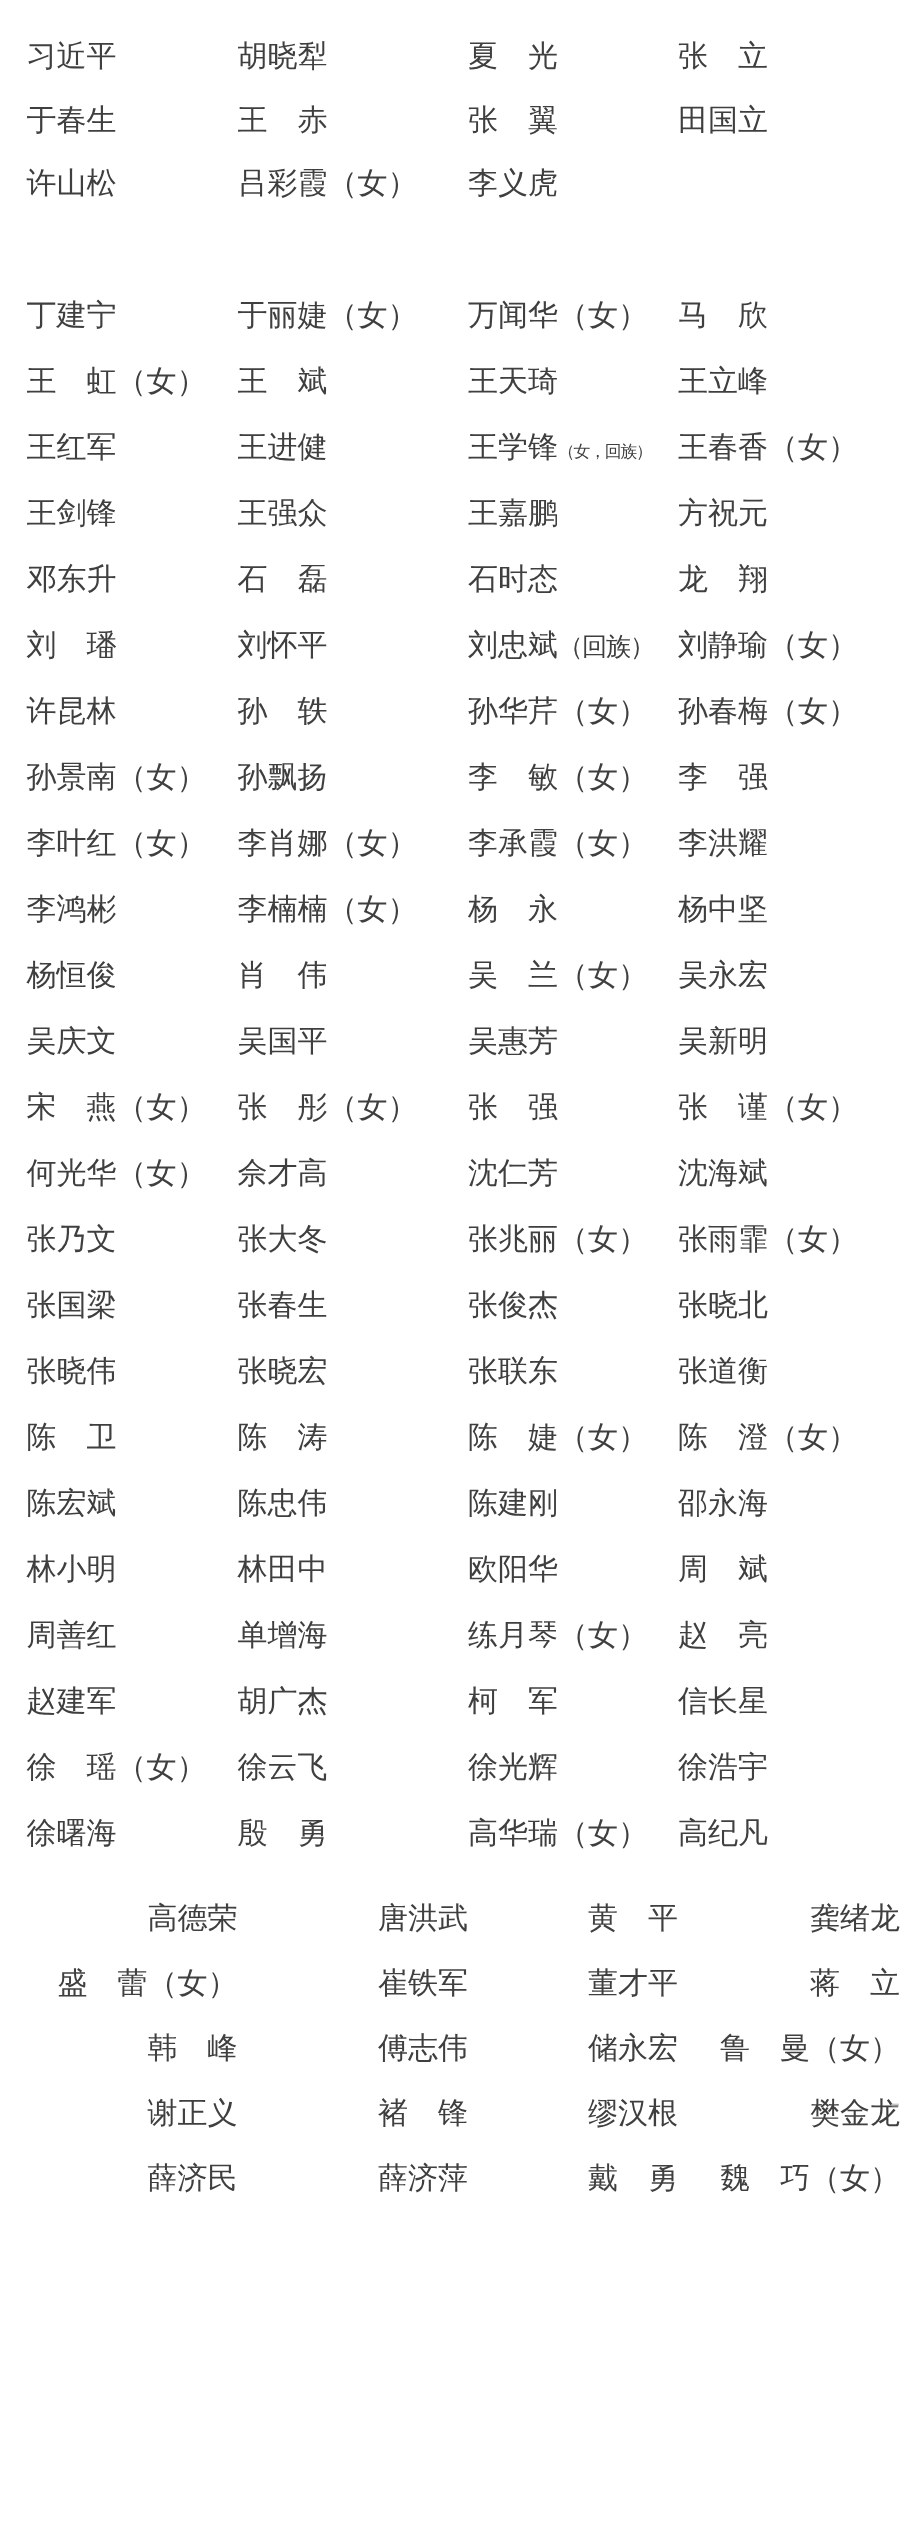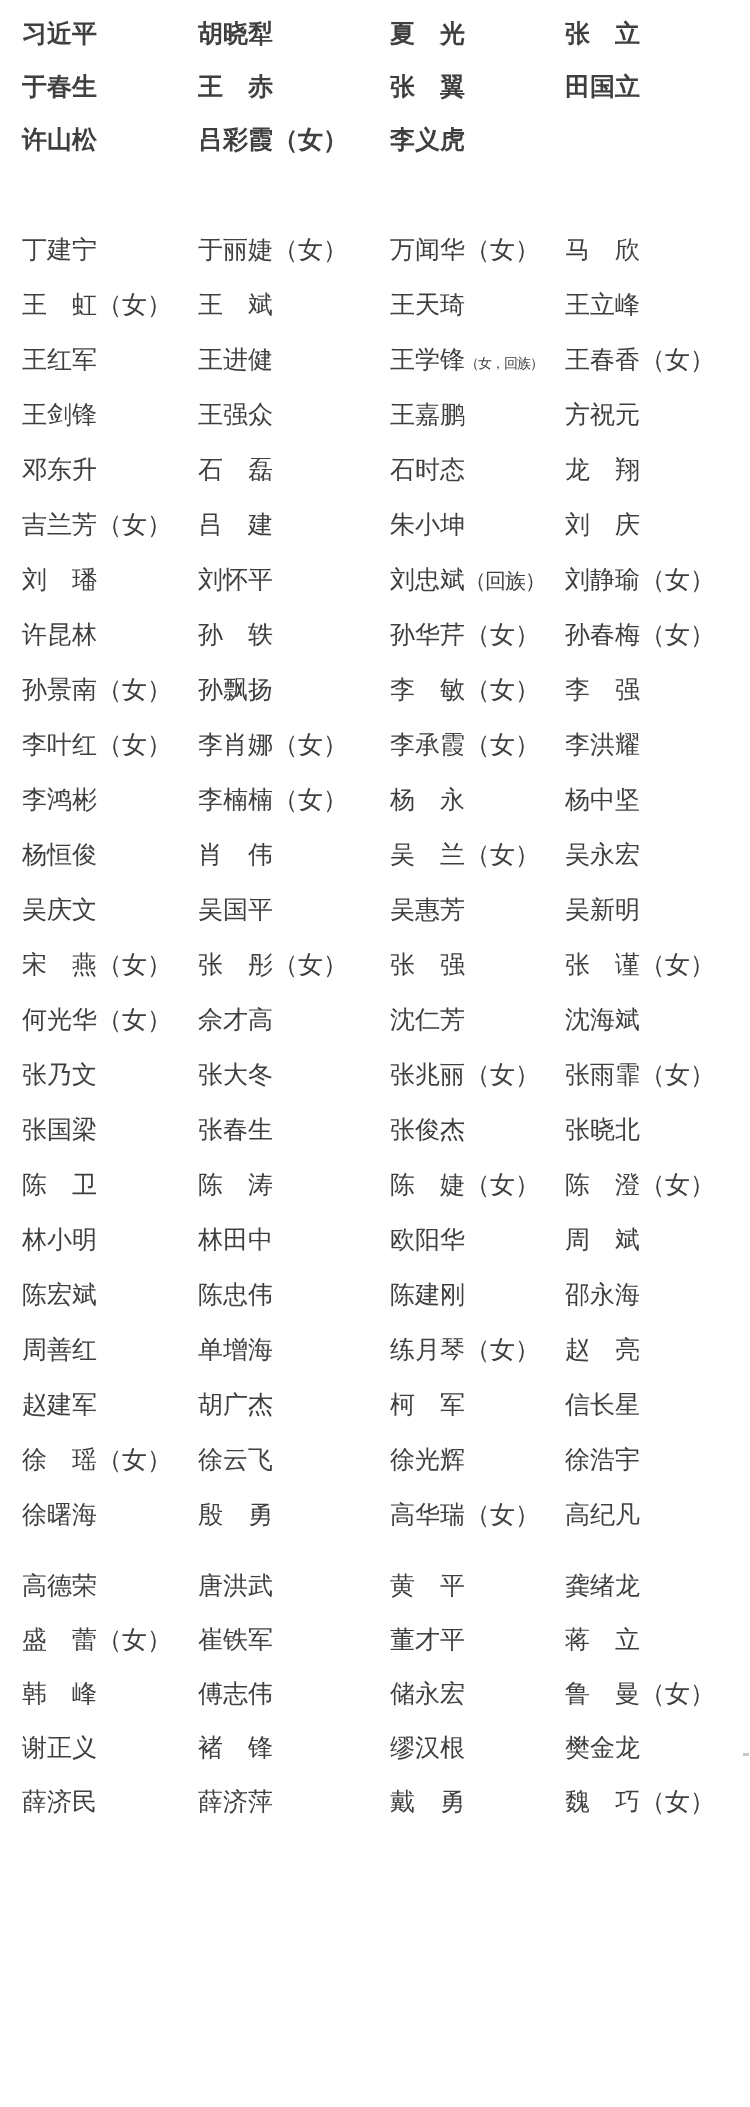--- a/index.html
+++ b/index.html
@@ -14,33 +14,33 @@
     overflow: hidden;
     font-family: "Liberation Serif", "DejaVu Serif", serif;
     color: #3f3f3f;
   }
   .page {
     width: 750px;
     height: 2107px;
     position: relative;
   }
   .block { }
-  .block-0 { padding-top: 7px; font-weight: bold; }
+  .block-0 { padding-top: 21px; }
   .block-1 { margin-top: 56px; }
   .block-2 { margin-top: 16px; }
   .row {
     display: flex;
     align-items: center;
     padding-left: 22px;
     font-size: 25px;
     line-height: 1;
   }
   .block-0 .row { height: 53px; }
   .block-1 .row { height: 55px; font-family: Liberation Serif, serif; }
-  .block-2 .row { height: 54px; }
+  .block-2 .row { height: 54px; text-align: right; }
   .cell {
     display: inline-block;
     white-space: nowrap;
     letter-spacing: 0;
   }
   .cell.c0 { width: 176px; }
   .cell.c1 { width: 192px; }
   .cell.c2 { width: 175px; }
   .cell.c3 { width: 185px; }
   .annot { letter-spacing: -1px; }
@@ -105,26 +105,20 @@
           <span class="cell c2">王嘉鹏</span>
           <span class="cell c3">方祝元</span>
         </div>
         <div class="row">
           <span class="cell c0">邓东升</span>
           <span class="cell c1">石　磊</span>
           <span class="cell c2">石时态</span>
           <span class="cell c3">龙　翔</span>
         </div>
         <div class="row">
-          <span class="cell c0">吉兰芳（女）</span>
-          <span class="cell c1">吕　建</span>
-          <span class="cell c2">朱小坤</span>
-          <span class="cell c3">刘　庆</span>
-        </div>
-        <div class="row">
           <span class="cell c0">刘　璠</span>
           <span class="cell c1">刘怀平</span>
           <span class="cell c2"><span>刘忠斌</span><span class="annot annot-m">（回族）</span></span>
           <span class="cell c3">刘静瑜（女）</span>
         </div>
         <div class="row">
           <span class="cell c0">许昆林</span>
           <span class="cell c1">孙　轶</span>
           <span class="cell c2">孙华芹（女）</span>
           <span class="cell c3">孙春梅（女）</span>
@@ -177,36 +171,42 @@
           <span class="cell c2">张兆丽（女）</span>
           <span class="cell c3">张雨霏（女）</span>
         </div>
         <div class="row">
           <span class="cell c0">张国梁</span>
           <span class="cell c1">张春生</span>
           <span class="cell c2">张俊杰</span>
           <span class="cell c3">张晓北</span>
         </div>
         <div class="row">
+          <span class="cell c0">张晓伟</span>
+          <span class="cell c1">张晓宏</span>
+          <span class="cell c2">张联东</span>
+          <span class="cell c3">张道衡</span>
+        </div>
+        <div class="row">
           <span class="cell c0">陈　卫</span>
           <span class="cell c1">陈　涛</span>
           <span class="cell c2">陈　婕（女）</span>
           <span class="cell c3">陈　澄（女）</span>
         </div>
         <div class="row">
+          <span class="cell c0">陈宏斌</span>
+          <span class="cell c1">陈忠伟</span>
+          <span class="cell c2">陈建刚</span>
+          <span class="cell c3">邵永海</span>
+        </div>
+        <div class="row">
           <span class="cell c0">林小明</span>
           <span class="cell c1">林田中</span>
           <span class="cell c2">欧阳华</span>
           <span class="cell c3">周　斌</span>
-        </div>
-        <div class="row">
-          <span class="cell c0">陈宏斌</span>
-          <span class="cell c1">陈忠伟</span>
-          <span class="cell c2">陈建刚</span>
-          <span class="cell c3">邵永海</span>
         </div>
         <div class="row">
           <span class="cell c0">周善红</span>
           <span class="cell c1">单增海</span>
           <span class="cell c2">练月琴（女）</span>
           <span class="cell c3">赵　亮</span>
         </div>
         <div class="row">
           <span class="cell c0">赵建军</span>
           <span class="cell c1">胡广杰</span>

